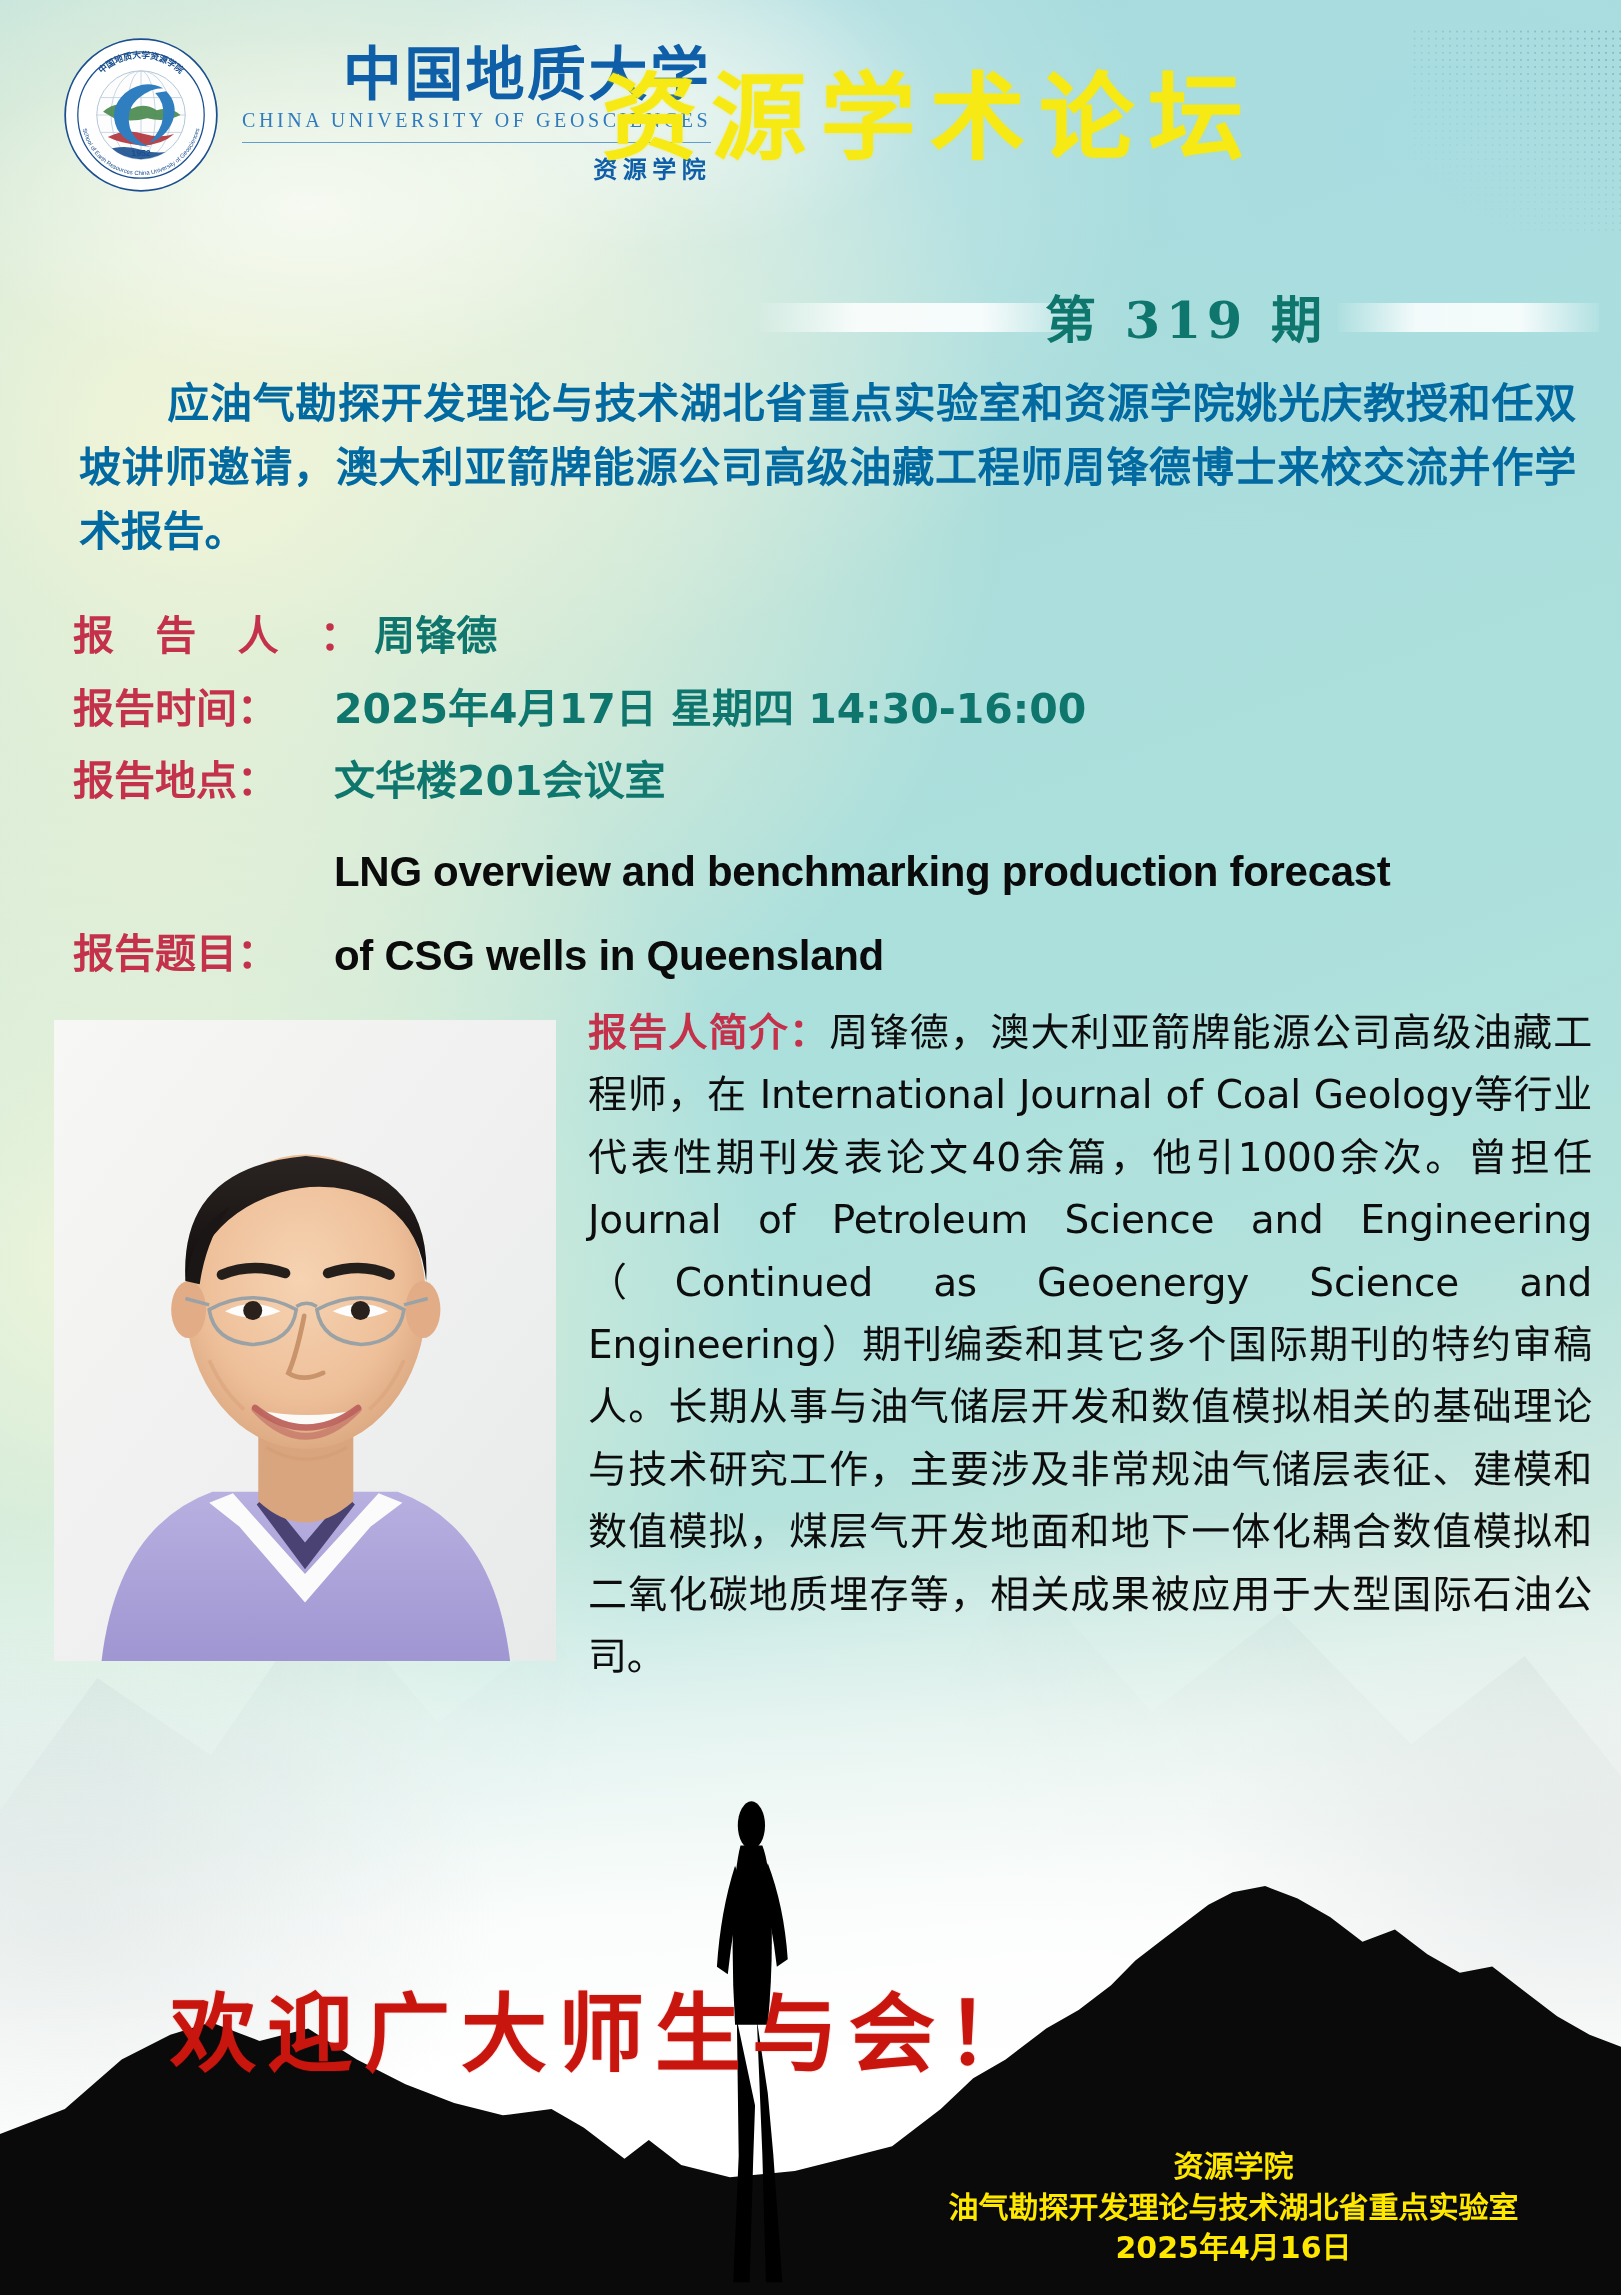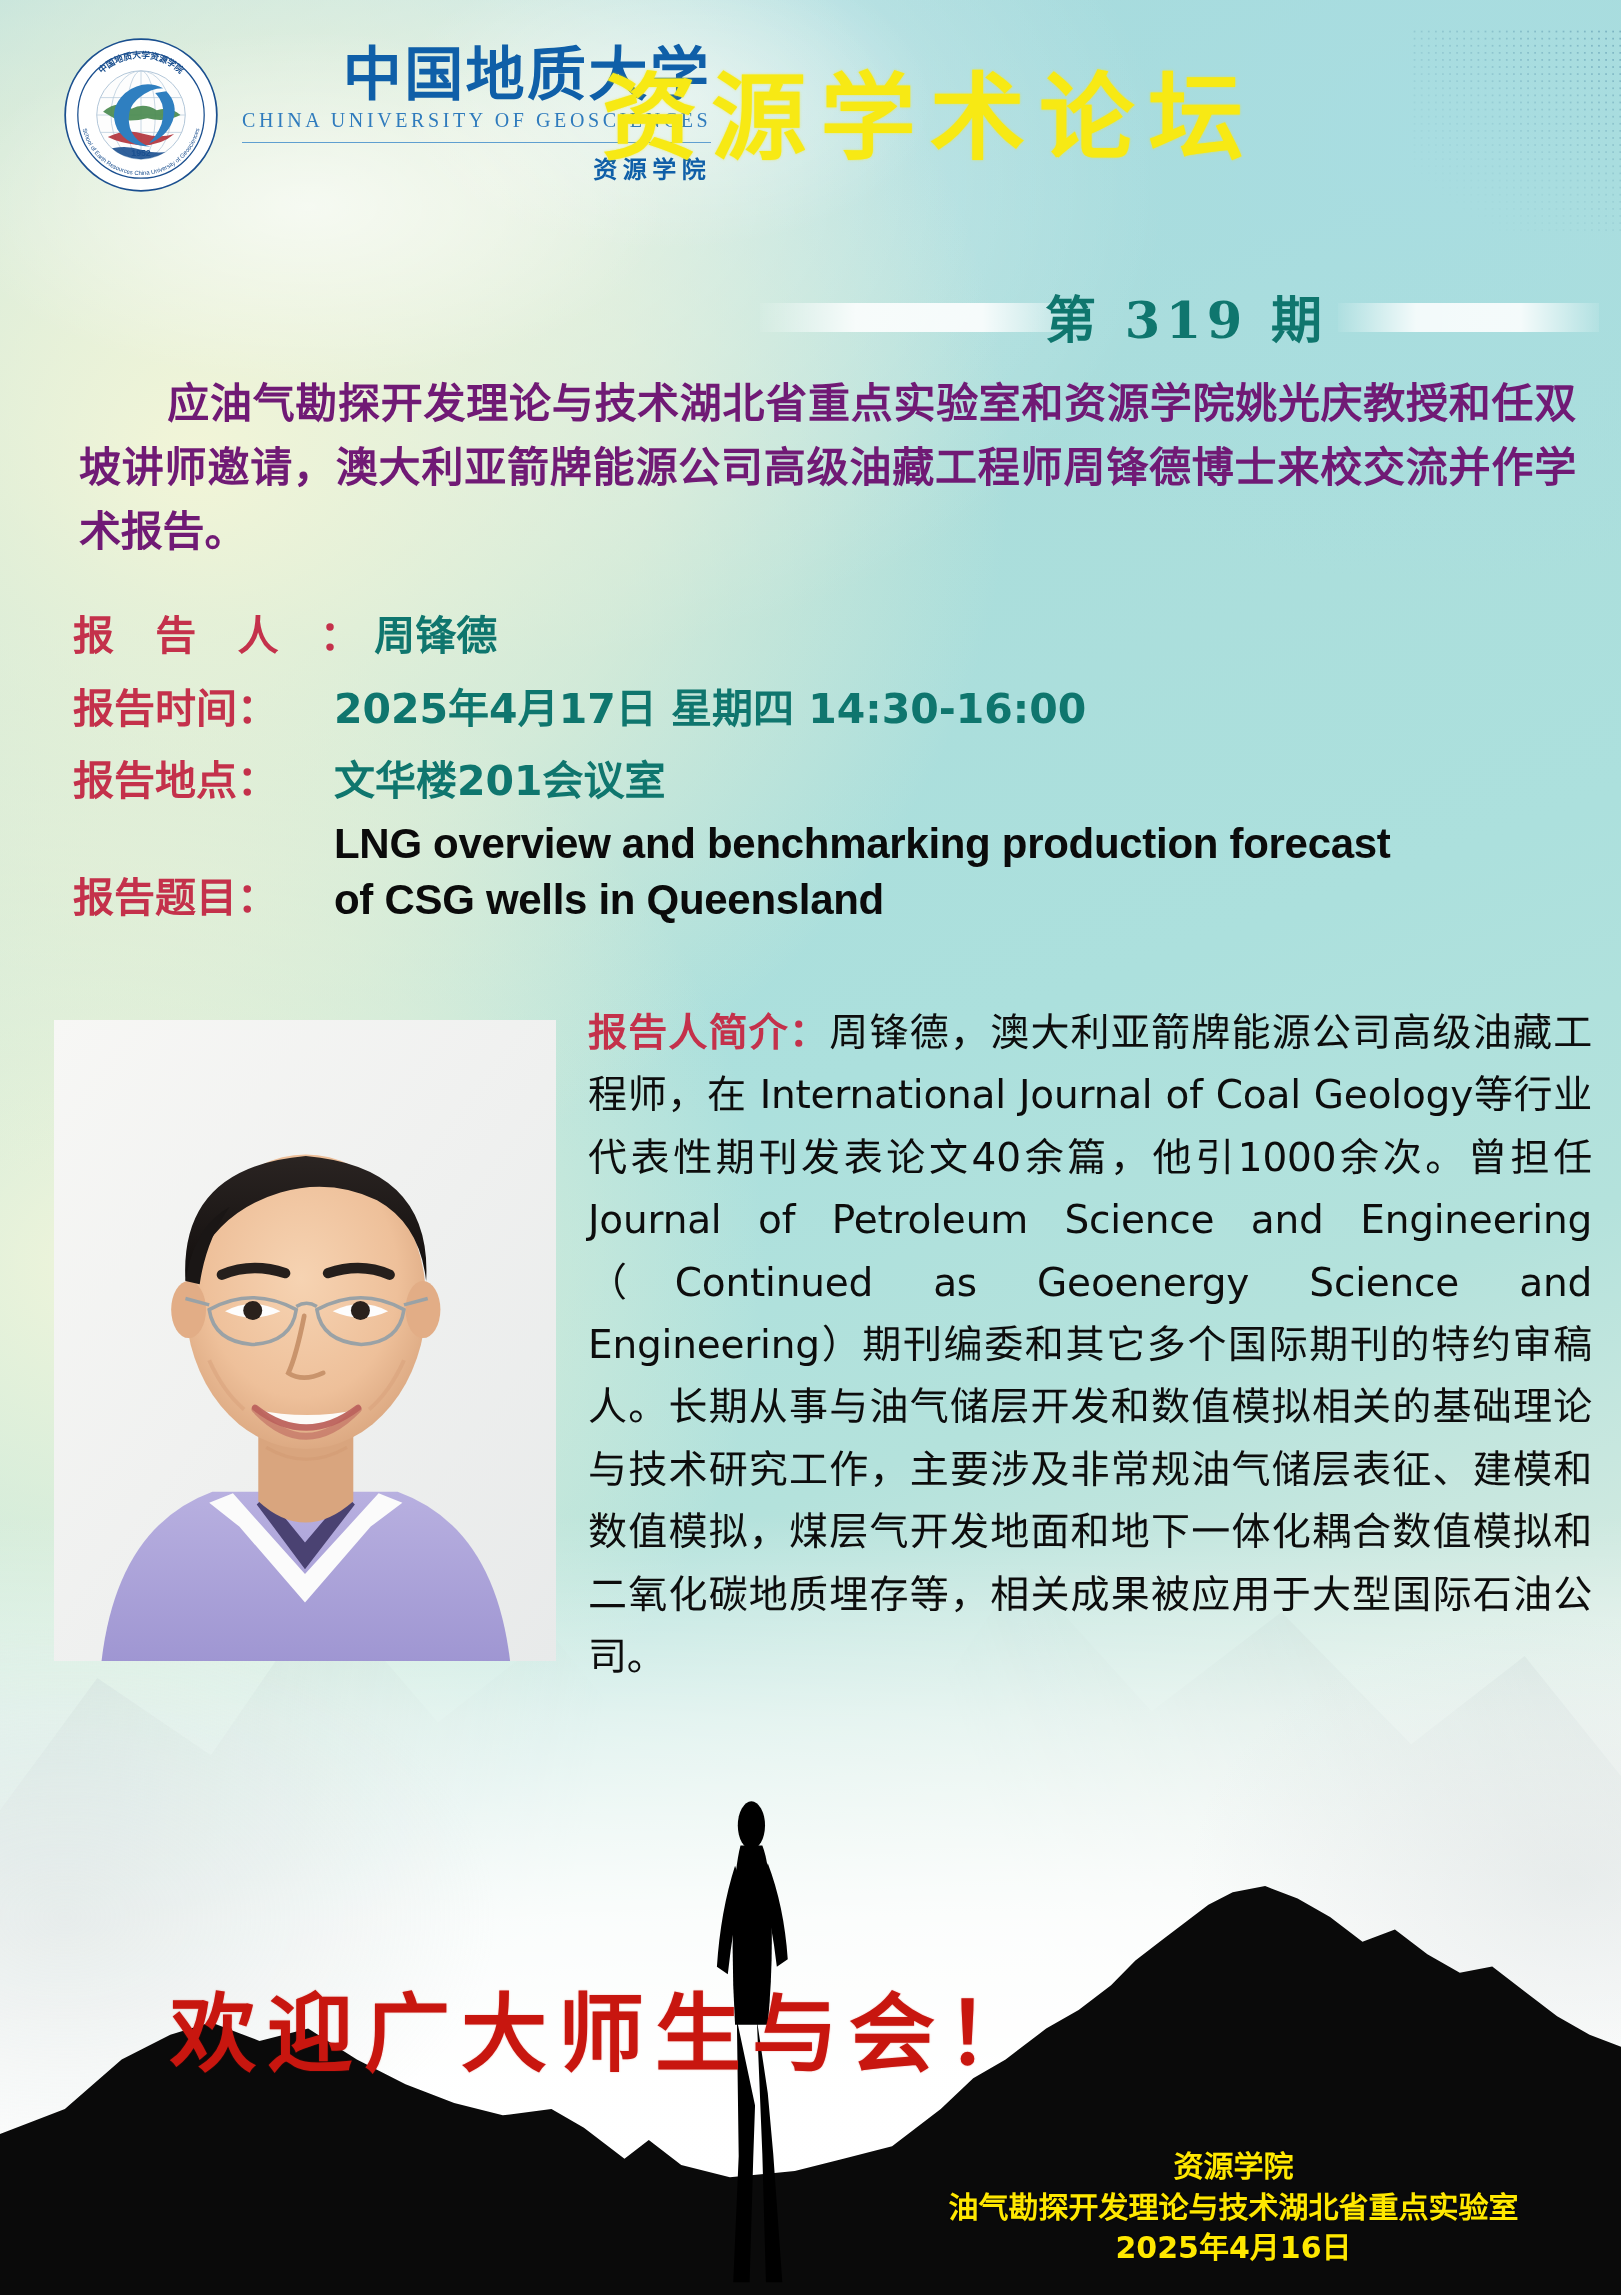--- a/index.html
+++ b/index.html
@@ -115,42 +115,42 @@
   .ribbon.right{left:1338px;width:261px;}
   .issue-text{
     position:absolute;left:1045px;top:-1.6px;
     font-family:"DejaVu Serif","Liberation Serif",serif;
     font-size:51px;font-weight:700;color:#0f766e;letter-spacing:5.5px;white-space:nowrap;
   }
   
   .intro{
     position:absolute;left:79px;top:372px;width:1497px;
     font-family:"DejaVu Sans","Liberation Sans",sans-serif;
-    font-size:42px;color:#701a75;line-height:1.52;
+    font-size:42px;color:#0369a1;line-height:1.52;
     text-indent:2.1em;text-align:justify;font-weight:600;
     letter-spacing:-0.2px;
   }
   
   .info{position:absolute;left:73px;top:602px;width:1504px;}
   .info-row{display:flex;align-items:flex-end;margin-bottom:12.7px;}
   .info-label{
     flex:0 0 261px;
     font-family:"DejaVu Sans","Liberation Sans",sans-serif;
     font-size:41px;color:#c4314b;font-weight:600;white-space:nowrap;
   }
   .info-label.spaced{letter-spacing:13.5px;}
   .info-value{
     font-family:"DejaVu Sans","Liberation Sans",sans-serif;
     font-size:41px;color:#0f766e;font-weight:800;white-space:nowrap;
   }
   .row-topic{margin-top:8px;}
   .topic-lines{display:flex;flex-direction:column;gap:8px;}
   .topic-line{
     font-family:"Liberation Sans","DejaVu Sans",sans-serif;
-    font-size:42px;font-weight:800;color:#0b0b0b;white-space:nowrap;letter-spacing:-0.3px;
+    font-size:42px;font-weight:800;color:#0b0b0b;white-space:nowrap;letter-spacing:-0.3px;margin-top:28px;
   }
   
   .photo{
     position:absolute;left:54px;top:1020px;width:502px;height:641px;
     background:#f2f2f0;overflow:hidden;
   }
   .photo svg{width:100%;height:100%;display:block;}
   
   .bio{
     position:absolute;left:588px;top:1002px;width:1004px;

